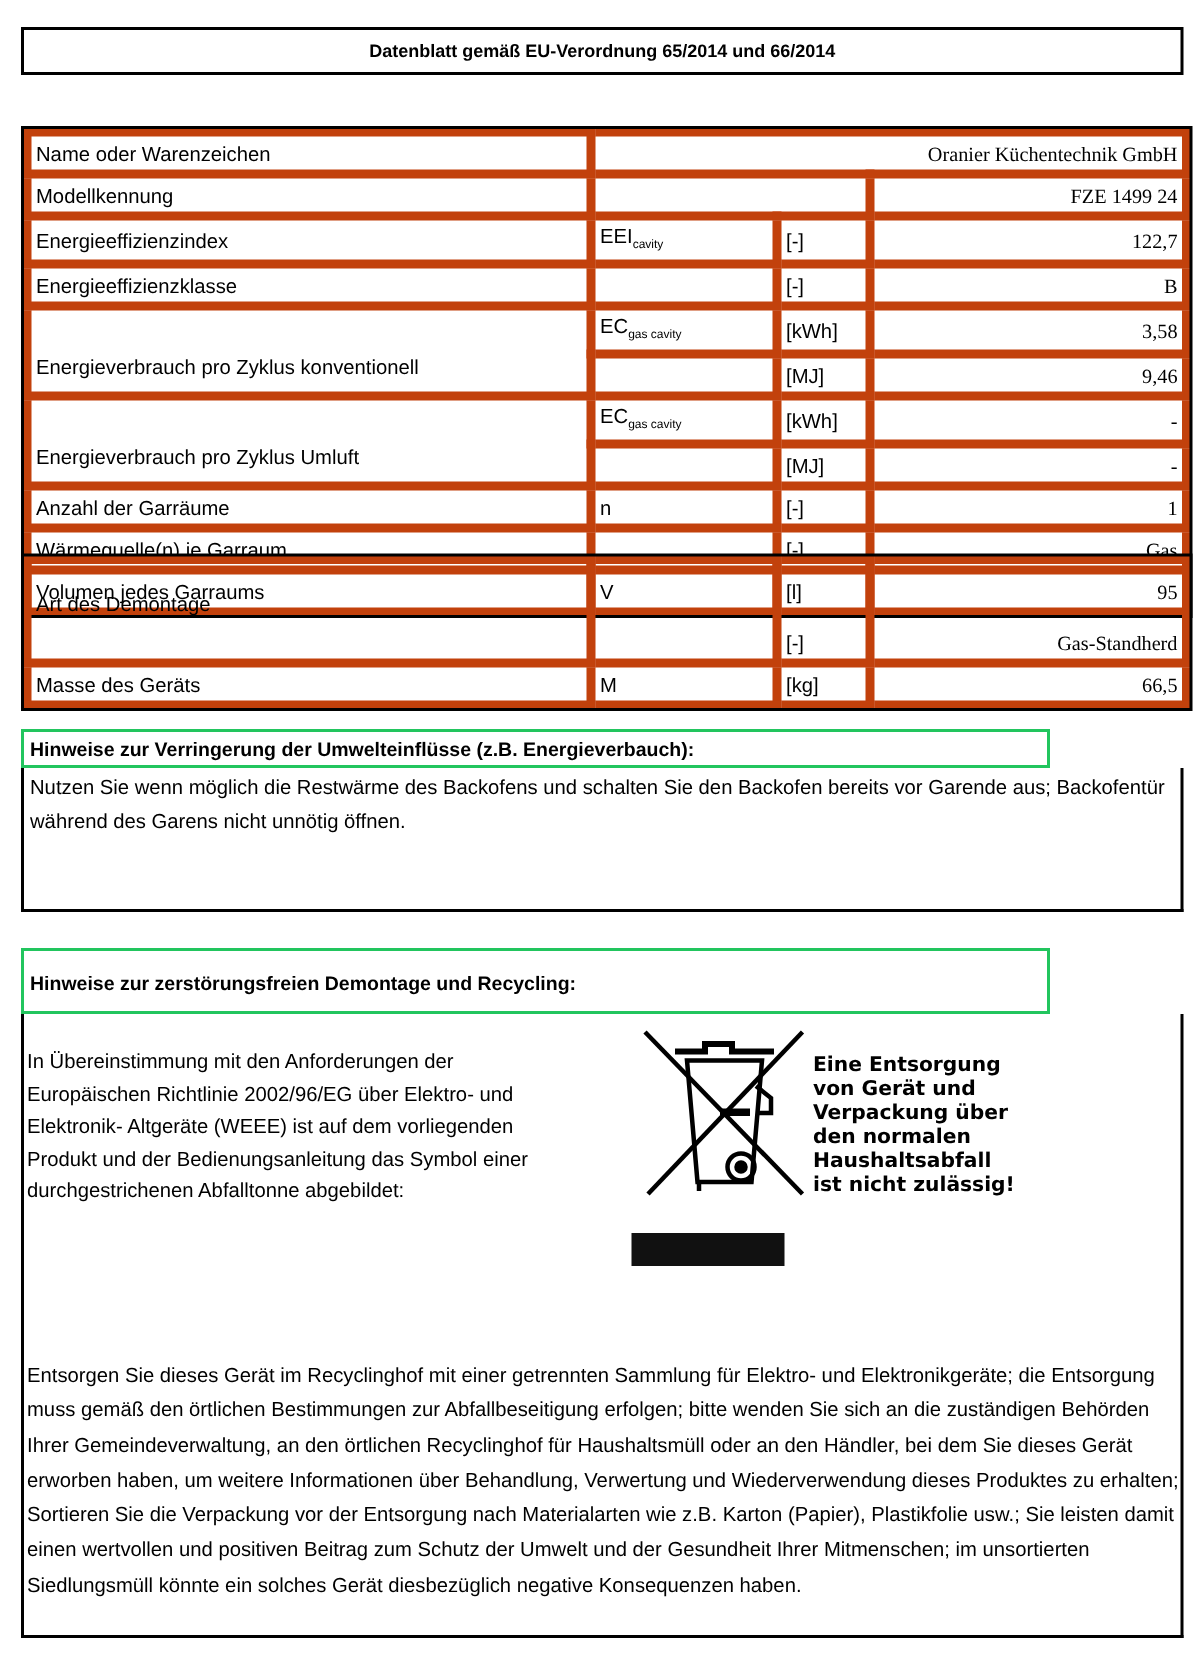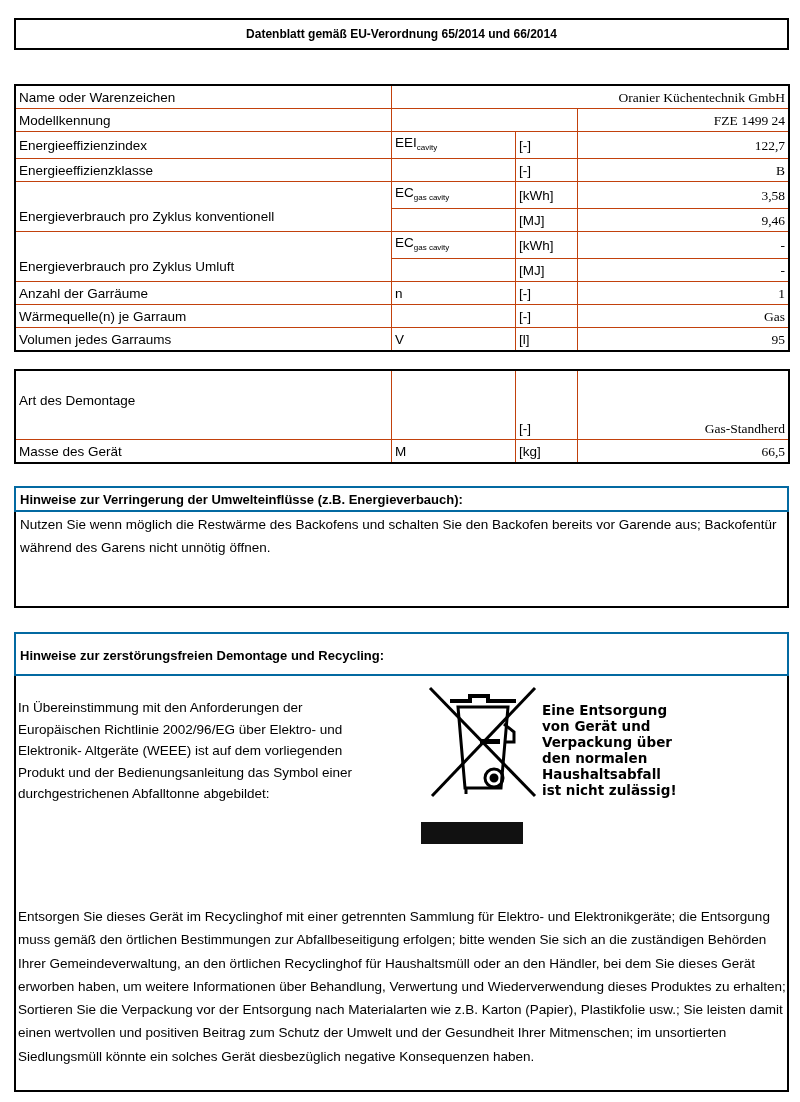--- a/index.html
+++ b/index.html
@@ -1,25 +1,25 @@
 <!DOCTYPE html>
 <html><head>
 <meta charset="utf-8">
 <style>
   html, body { margin:0; padding:0; background:#ffffff; }
   body { width:800px; height:1102px; position:relative; font-family:"Liberation Sans", sans-serif; color:#000; overflow:hidden; }
   .box { position:absolute; border:2px solid #000; box-sizing:border-box; background:#fff; }
   .title { left:14px; top:18px; width:775px; height:32px; display:flex; align-items:center; justify-content:center; font-weight:bold; font-size:12px; }
   table.grid { position:absolute; border-collapse:collapse; table-layout:fixed; font-size:13.5px; }
-  table.grid td { border:1px solid #c2410c; padding:0 3px; height:22px; line-height:21px; white-space:nowrap; overflow:hidden; vertical-align:middle; }
+  table.grid td { border:6px solid #c2410c; padding:0 3px; height:22px; line-height:21px; white-space:nowrap; overflow:hidden; vertical-align:middle; }
   table.outer { outline:2px solid #000; outline-offset:-1px; }
   td.r { text-align:right;font-family:Liberation Serif, serif; }
   td.bottom { vertical-align:bottom !important; }
   sub.s { font-size:8px; vertical-align:-3px; }
-  .note-head { position:absolute; left:14px; width:775px; box-sizing:border-box; border:2px solid #0369a1; font-weight:bold; font-size:13px; padding:0 4px; }
+  .note-head { position:absolute; left:14px; width:686px; box-sizing:border-box; border:2px solid #22c55e; font-weight:bold; font-size:13px; padding:0 4px; }
   .note-body { position:absolute; left:14px; width:775px; box-sizing:border-box; border:2px solid #000; border-top:none; font-size:13.5px; line-height:22.5px; padding:2px 4px; }
   .weee-text { position:absolute; left:18px; top:679px; width:370px; font-size:13.5px; line-height:21.5px;margin-top:18px; }
   .weee-warn { position:absolute; left:542px; top:702px; font-weight:bold; font-size:13.5px; line-height:16px; font-family:"DejaVu Sans", sans-serif; }
   .bar { position:absolute; left:421px; top:822px; width:102px; height:22px; background:#111; }
   .bin { position:absolute; left:408px; top:680px; }
   .long-text { position:absolute; left:18px; top:905px; width:770px; font-size:13.5px; line-height:23.3px; }
 </style>
 </head>
 <body>
 
@@ -107,21 +107,21 @@
       <col style="width:211px">
     </colgroup>
   <tbody>
       <tr style="height:69px">
     <td style="padding-bottom:10px">Art des Demontage</td>
     <td></td>
     <td class="bottom">[-]</td>
     <td class="r bottom">Gas-Standherd</td>
   </tr>
   <tr>
-    <td>Masse des Gerät</td>
+    <td>Masse des Geräts</td>
     <td>M</td>
     <td>[kg]</td>
     <td class="r">66,5</td>
   </tr>
 </tbody>
   </table>
 
 <div class="note-head" style="top:486px; height:26px; line-height:23px;">
   <span>Hinweise zur Verringerung der Umwelteinflüsse (z.B. Energieverbauch):</span>
 </div>

